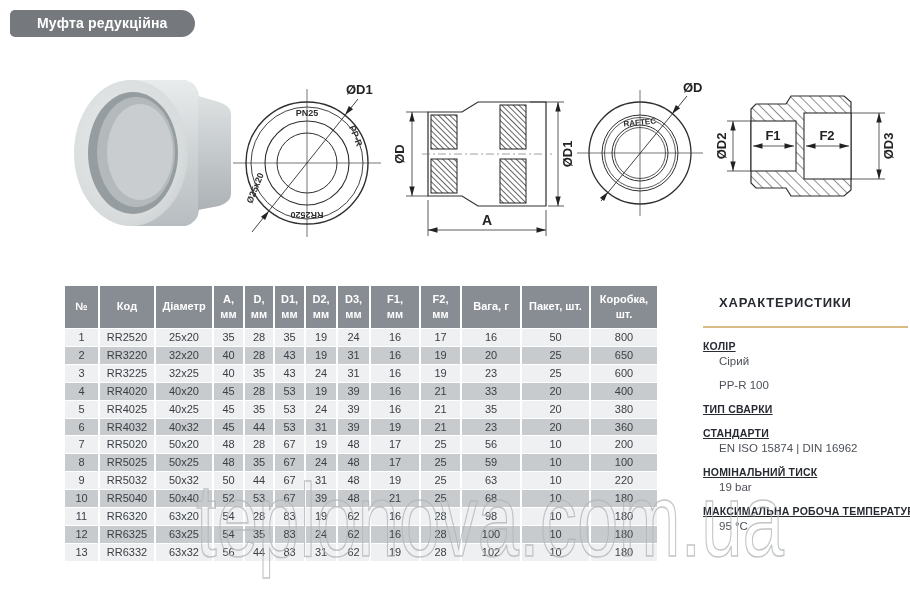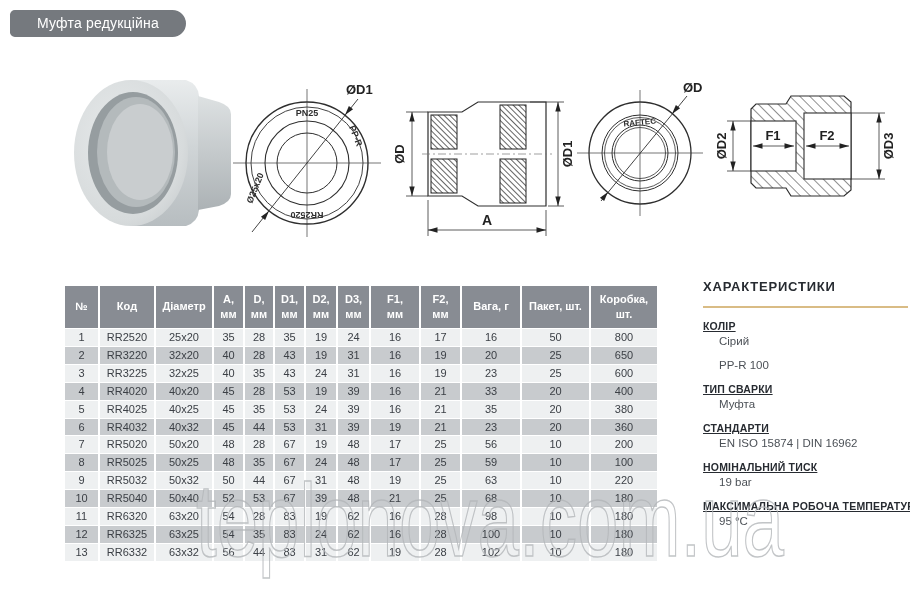--- a/index.html
+++ b/index.html
@@ -1,37 +1,37 @@
 <!DOCTYPE html>
 <html><head>
 <meta charset="utf-8">
 <style>
   html,body{margin:0;padding:0;background:#fff;}
   .page{position:relative;width:910px;height:598px;background:#fff;overflow:hidden;
         font-family:"Liberation Sans",sans-serif;}
   
   .badge{position:absolute;left:10px;top:10px;background:#75797e;color:#fff;
-         font-size:14px;font-weight:normal;letter-spacing:.2px;
+         font-size:14px;font-weight:bold;letter-spacing:.2px;
          padding:5px 27px 6px 27px;border-radius:5px 14px 14px 5px;z-index:5;}
   
   .drawings{position:absolute;left:0;top:0;z-index:1;}
   
   .spec-table{position:absolute;left:63px;top:285px;width:596px;z-index:2;
               border-collapse:separate;border-spacing:2px 1px;table-layout:fixed;
               font-size:11px;color:#3c4046;}
   .spec-table th{background:#888c93;color:#fff;font-weight:600;font-size:11px;
                  line-height:1.4;white-space:pre-line;height:42px;vertical-align:middle;
                  text-align:center;padding:0 1px;}
   .spec-table td{text-align:center;height:16.9px;line-height:16.9px;padding:0;
                  overflow:hidden;}
   .spec-table tr.odd  td{background:#eef0f1;}
   .spec-table tr.even td{background:#c8cbce;}
   
   .chars{position:absolute;left:703px;top:279px;width:205px;z-index:2;}
-  .chars-heading{font-size:13px;font-weight:bold;color:#272b31;letter-spacing:.8px;margin:0;}
+  .chars-heading{font-size:13px;font-weight:bold;color:#272b31;letter-spacing:.8px;margin:16px;}
   .chars-rule{height:2px;background:#d9bc85;margin:12px 0 1px 0;}
   .char-item{margin-top:12px;}
   .char-label{font-size:10.5px;font-weight:bold;color:#272b31;letter-spacing:.2px;white-space:nowrap;text-decoration:underline;}
   .char-value{font-size:11.5px;color:#4c5157;margin-top:3px;margin-left:16px;}
   
   .wm{position:absolute;left:0;top:0;z-index:4;pointer-events:none;}
 </style>
 </head>
 <body>
 
@@ -418,21 +418,20 @@
     <div class="chars-rule"></div>
     <div class="char-item">
       <div class="char-label">КОЛІР</div>
       <div class="char-value">Сірий</div>
     </div>
     <div class="char-item">
       <div class="char-value">PP-R 100</div>
     </div>
     <div class="char-item">
       <div class="char-label">ТИП СВАРКИ</div>
-      <div class="char-value">Муфта</div>
     </div>
     <div class="char-item">
       <div class="char-label">СТАНДАРТИ</div>
       <div class="char-value">EN ISO 15874 | DIN 16962</div>
     </div>
     <div class="char-item">
       <div class="char-label">НОМІНАЛЬНИЙ ТИСК</div>
       <div class="char-value">19 bar</div>
     </div>
     <div class="char-item">

